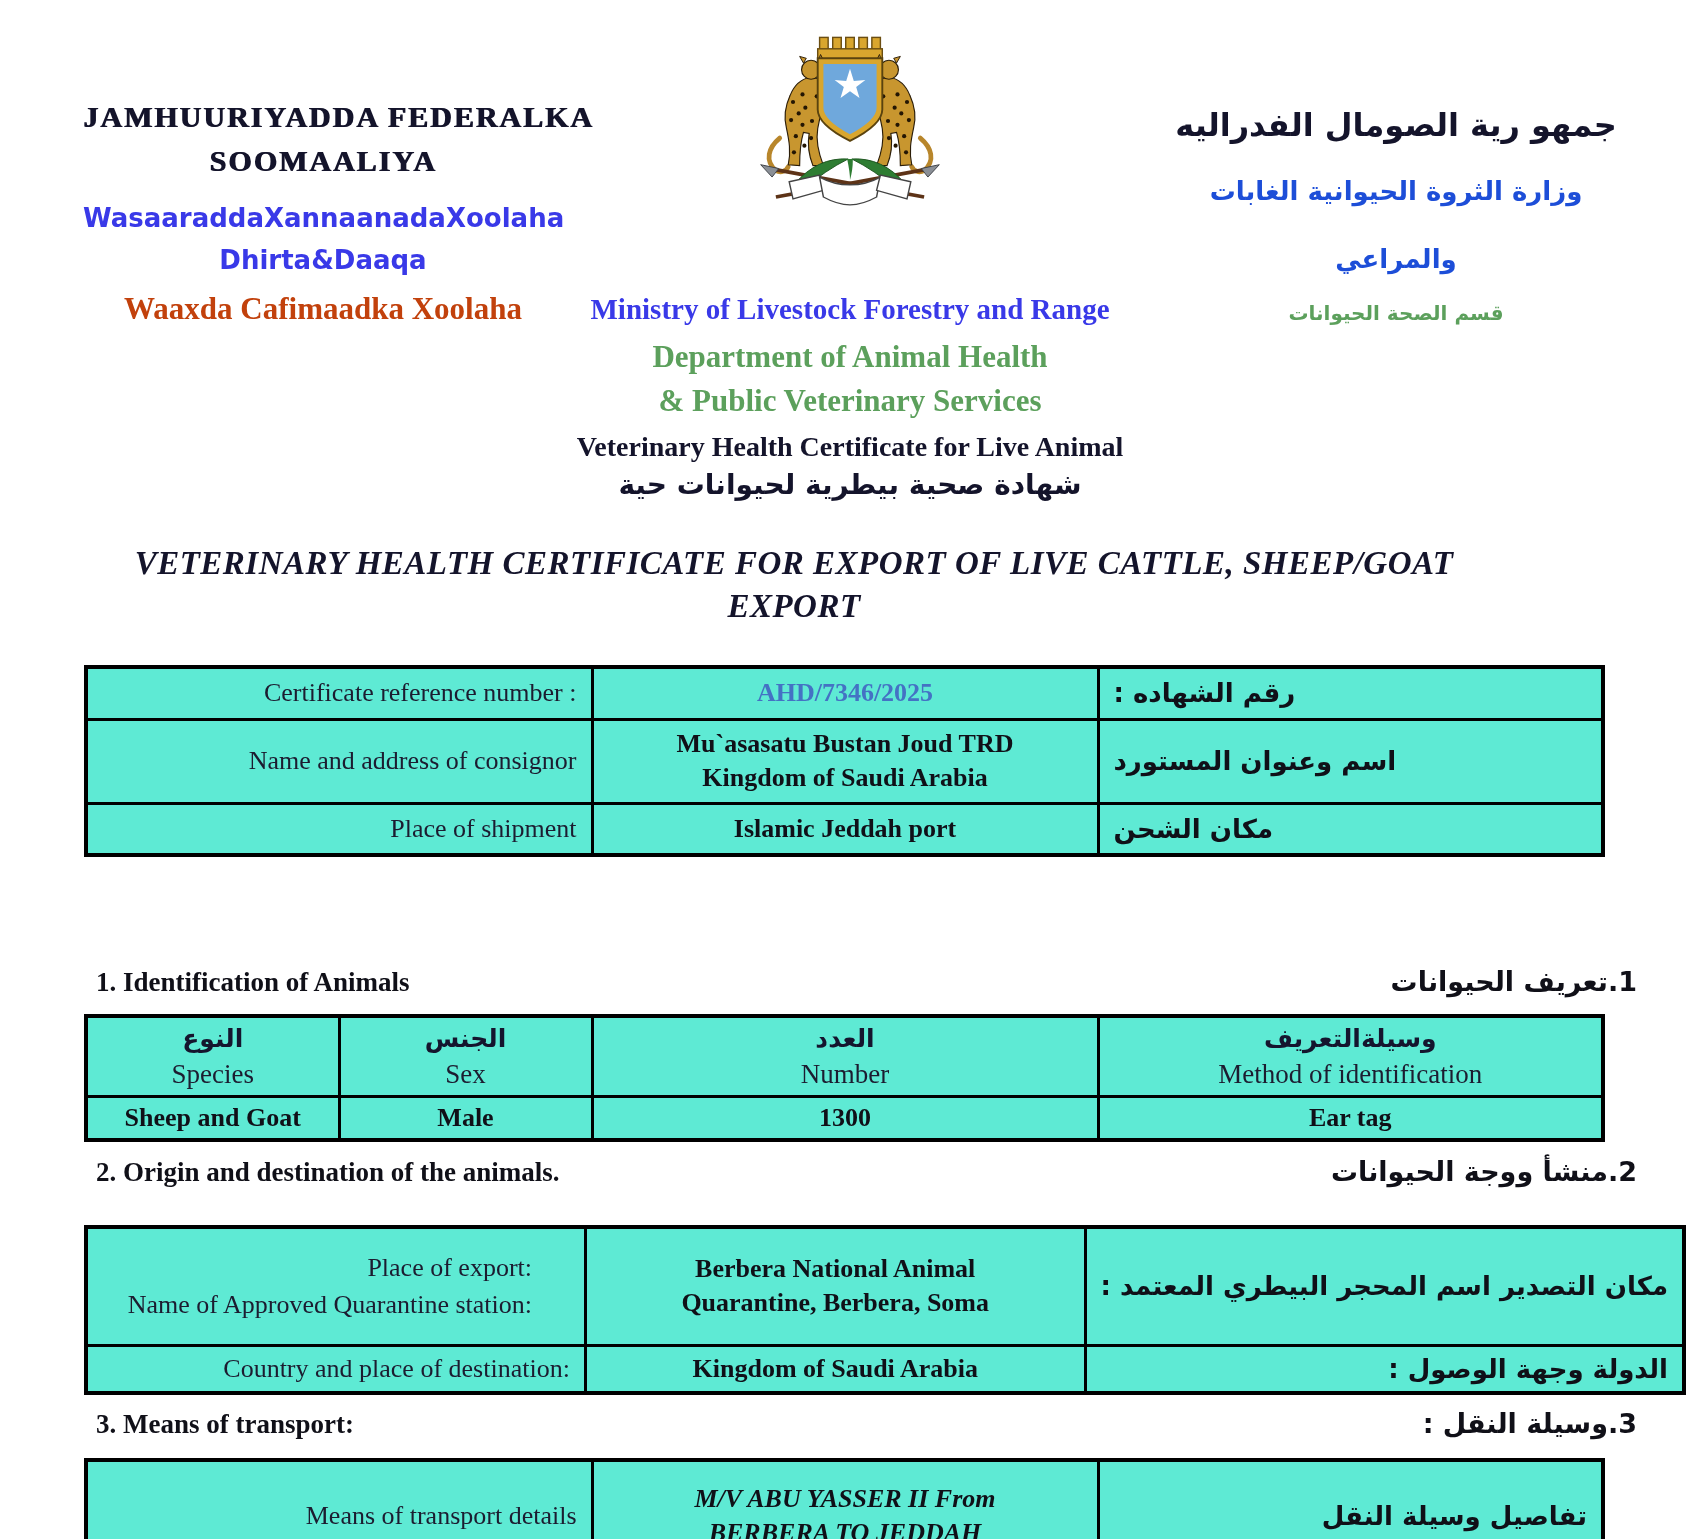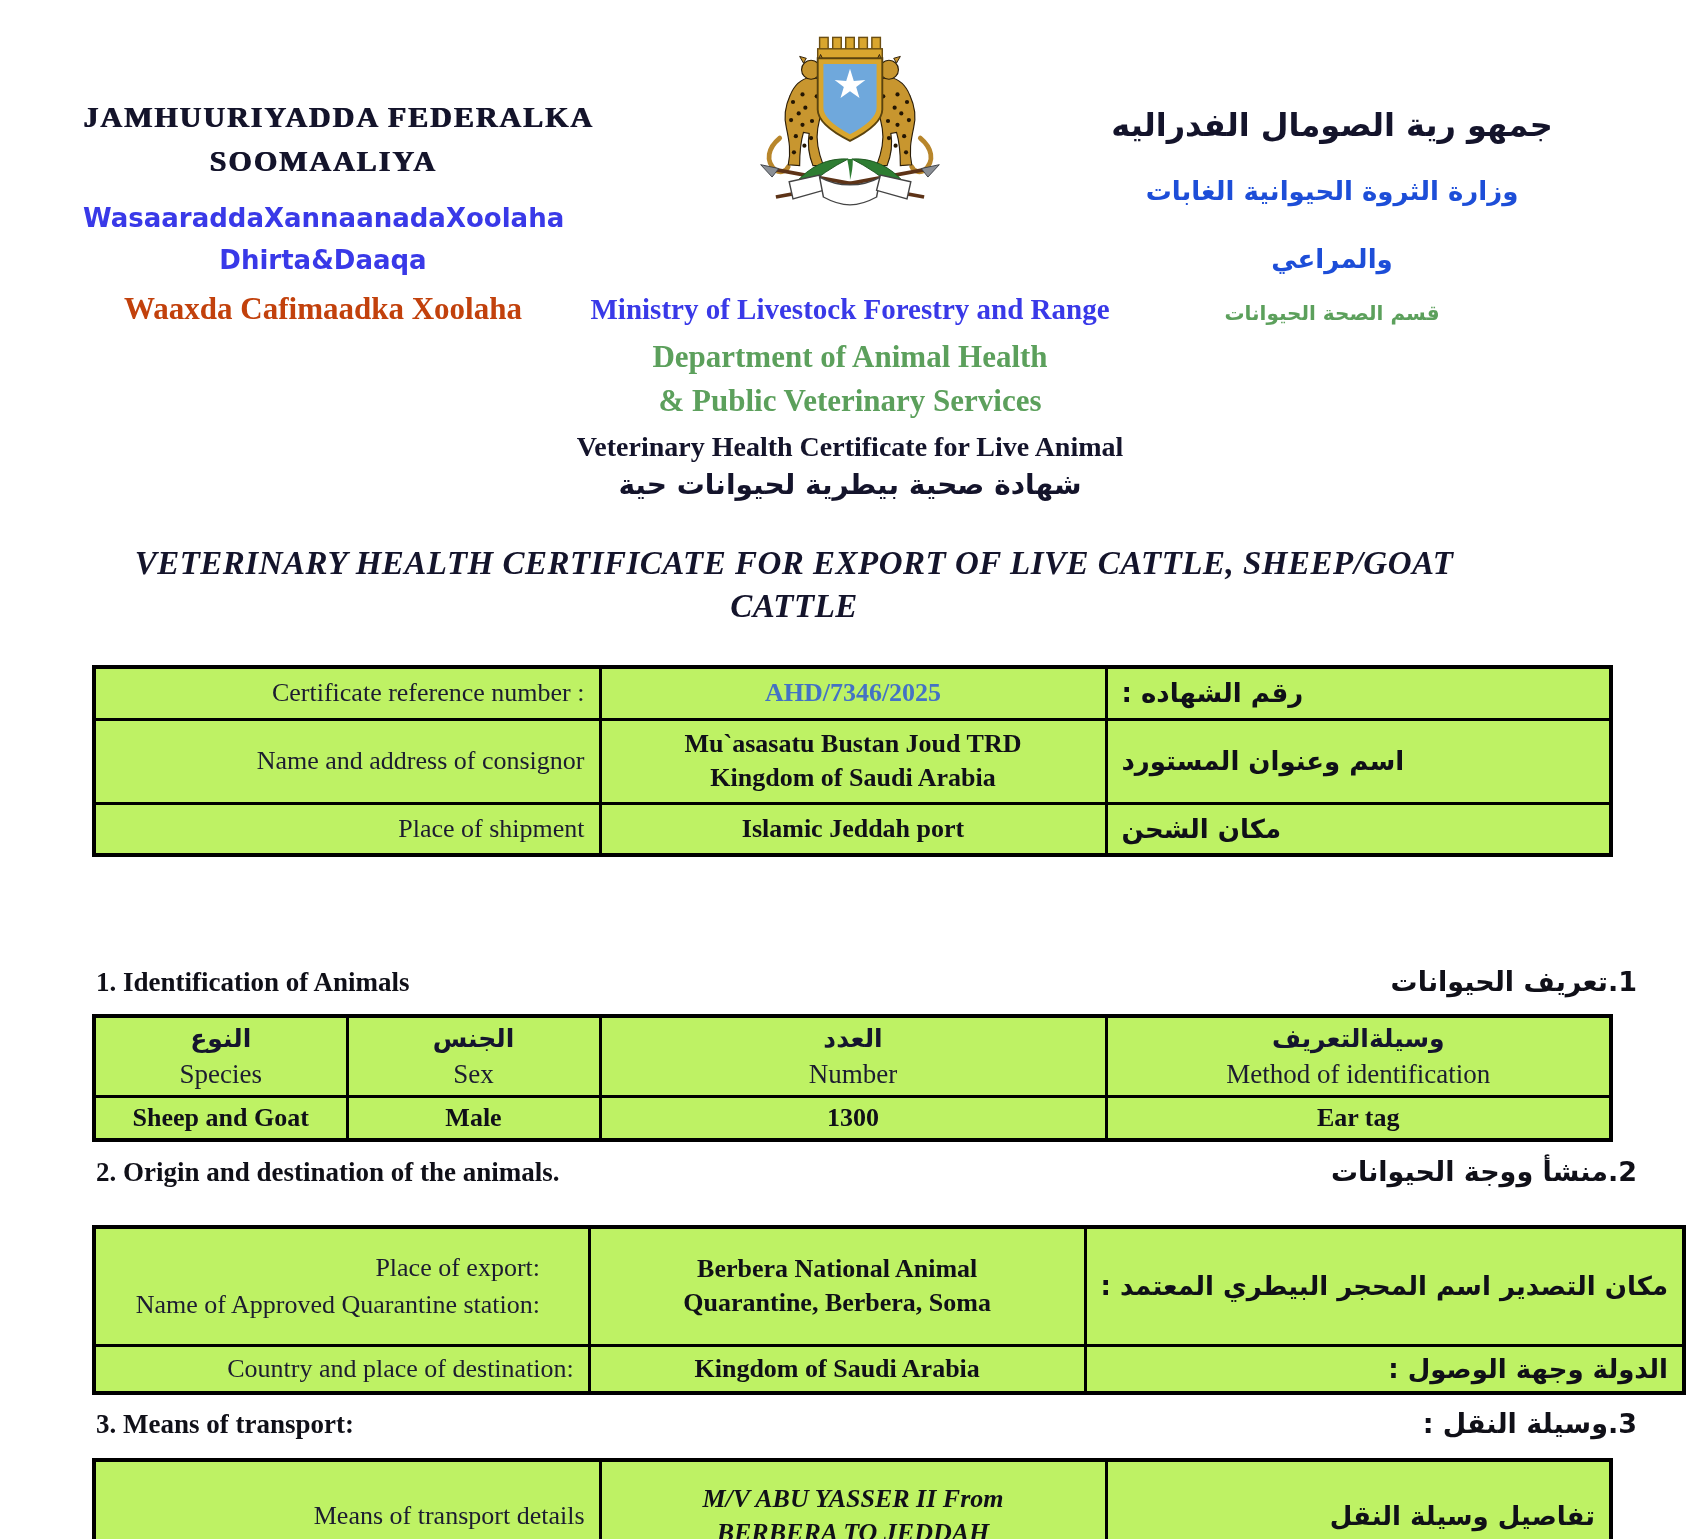--- a/index.html
+++ b/index.html
@@ -5,42 +5,42 @@
   html,body{margin:0;padding:0;background:#ffffff;}
   .sheet{
     position:relative;width:1686px;height:1539px;background:#fff;overflow:hidden;
     font-family:"Liberation Serif",serif;color:#15152e;
   }
   .abs{position:absolute;}
   
   .hdr-col{position:absolute;top:0;height:520px;}
   .hl{left:83px;width:480px;}
   .hc{left:555px;width:590px;}
-  .hr{left:1082px;width:500px;}
+  .hr{left:1146px;width:500px;}
   .hline{position:absolute;left:0;right:0;text-align:center;white-space:nowrap;}
   .deco{font-weight:bold;letter-spacing:2px;font-size:30px;color:#14142b;
         text-shadow:1px 0 0 currentColor;font-family:"Liberation Serif",serif;}
   .som-blue{font-family:"DejaVu Sans",sans-serif;font-weight:bold;font-size:26px;color:#3939e8;}
   .som-green{font-weight:bold;font-size:31px;color:#c2410c;}
   .c-country{font-weight:bold;font-size:33px;color:#14142b;}
   .c-ministry{font-weight:bold;font-size:29px;color:#3939e8;}
   .c-dept{font-weight:bold;font-size:31px;color:#5ca05c;}
   .c-cert{font-weight:bold;font-size:28px;color:#14142b;}
   .ar{font-family:"DejaVu Sans",sans-serif;font-weight:bold;direction:rtl;unicode-bidi:isolate;}
   .r1{font-size:32px;color:#14142b;}
   .r2{font-size:26px;color:#1d4ed8;}
   .r3{font-size:20px;color:#5ca05c;}
   .c-cert-ar{font-size:28px;color:#14142b;}
   
   .main-title{top:542px;left:84px;width:1420px;text-align:center;
     font-style:italic;font-weight:bold;font-size:33px;line-height:43px;color:#14142b;letter-spacing:.5px;}
   .main-title span{display:block;}
   
-  table.doc{border-collapse:collapse;table-layout:fixed;position:absolute;left:92px;
-    background:#bef264;border:4px solid #000;}
+  table.doc{border-collapse:collapse;table-layout:fixed;position:absolute;left:84px;
+    background:#5eead4;border:4px solid #000;}
   table.doc td{border:3px solid #000;padding:2px 14px;font-size:26px;vertical-align:middle;overflow:hidden;}
   td.lab-r{text-align:right;color:#1c1c30;font-size:27px;padding-right:18px;}
   td.lab-l{text-align:right;color:#1c1c30;font-size:27px;padding-left:16px;}
   td.val{text-align:center;font-weight:bold;color:#101018;}
   td.val .ln{display:block;line-height:34px;}
   td.ref{color:#4472c4;}
   td.arc{font-family:"DejaVu Sans",sans-serif;font-weight:bold;font-size:25px;color:#101018;white-space:nowrap;}
   td.ar-left{direction:rtl;text-align:left;}
   td.ar-right{direction:rtl;text-align:right;}
   td.hdr2{text-align:center;padding:2px 6px;}
@@ -157,21 +157,21 @@
 
   <div class="hdr-col hr">
     <div class="hline ar r1" style="top:106px" dir="rtl">جمهو رية الصومال الفدراليه</div>
     <div class="hline ar r2" style="top:176px" dir="rtl">وزارة الثروة الحيوانية الغابات</div>
     <div class="hline ar r2" style="top:244px" dir="rtl">والمراعي</div>
     <div class="hline ar r3" style="top:301px" dir="rtl">قسم الصحة الحيوانات</div>
   </div>
 
   <div class="abs main-title">
     <span>VETERINARY HEALTH CERTIFICATE FOR EXPORT OF LIVE CATTLE, SHEEP/GOAT</span>
-    <span>CATTLE</span>
+    <span>EXPORT</span>
   </div>
 
   <table class="doc" style="top:665px">
     <colgroup>
         <col style="width:506px">
         <col style="width:506px">
         <col style="width:505px">
       </colgroup>
     <tbody>
         <tr style="height:52px">

